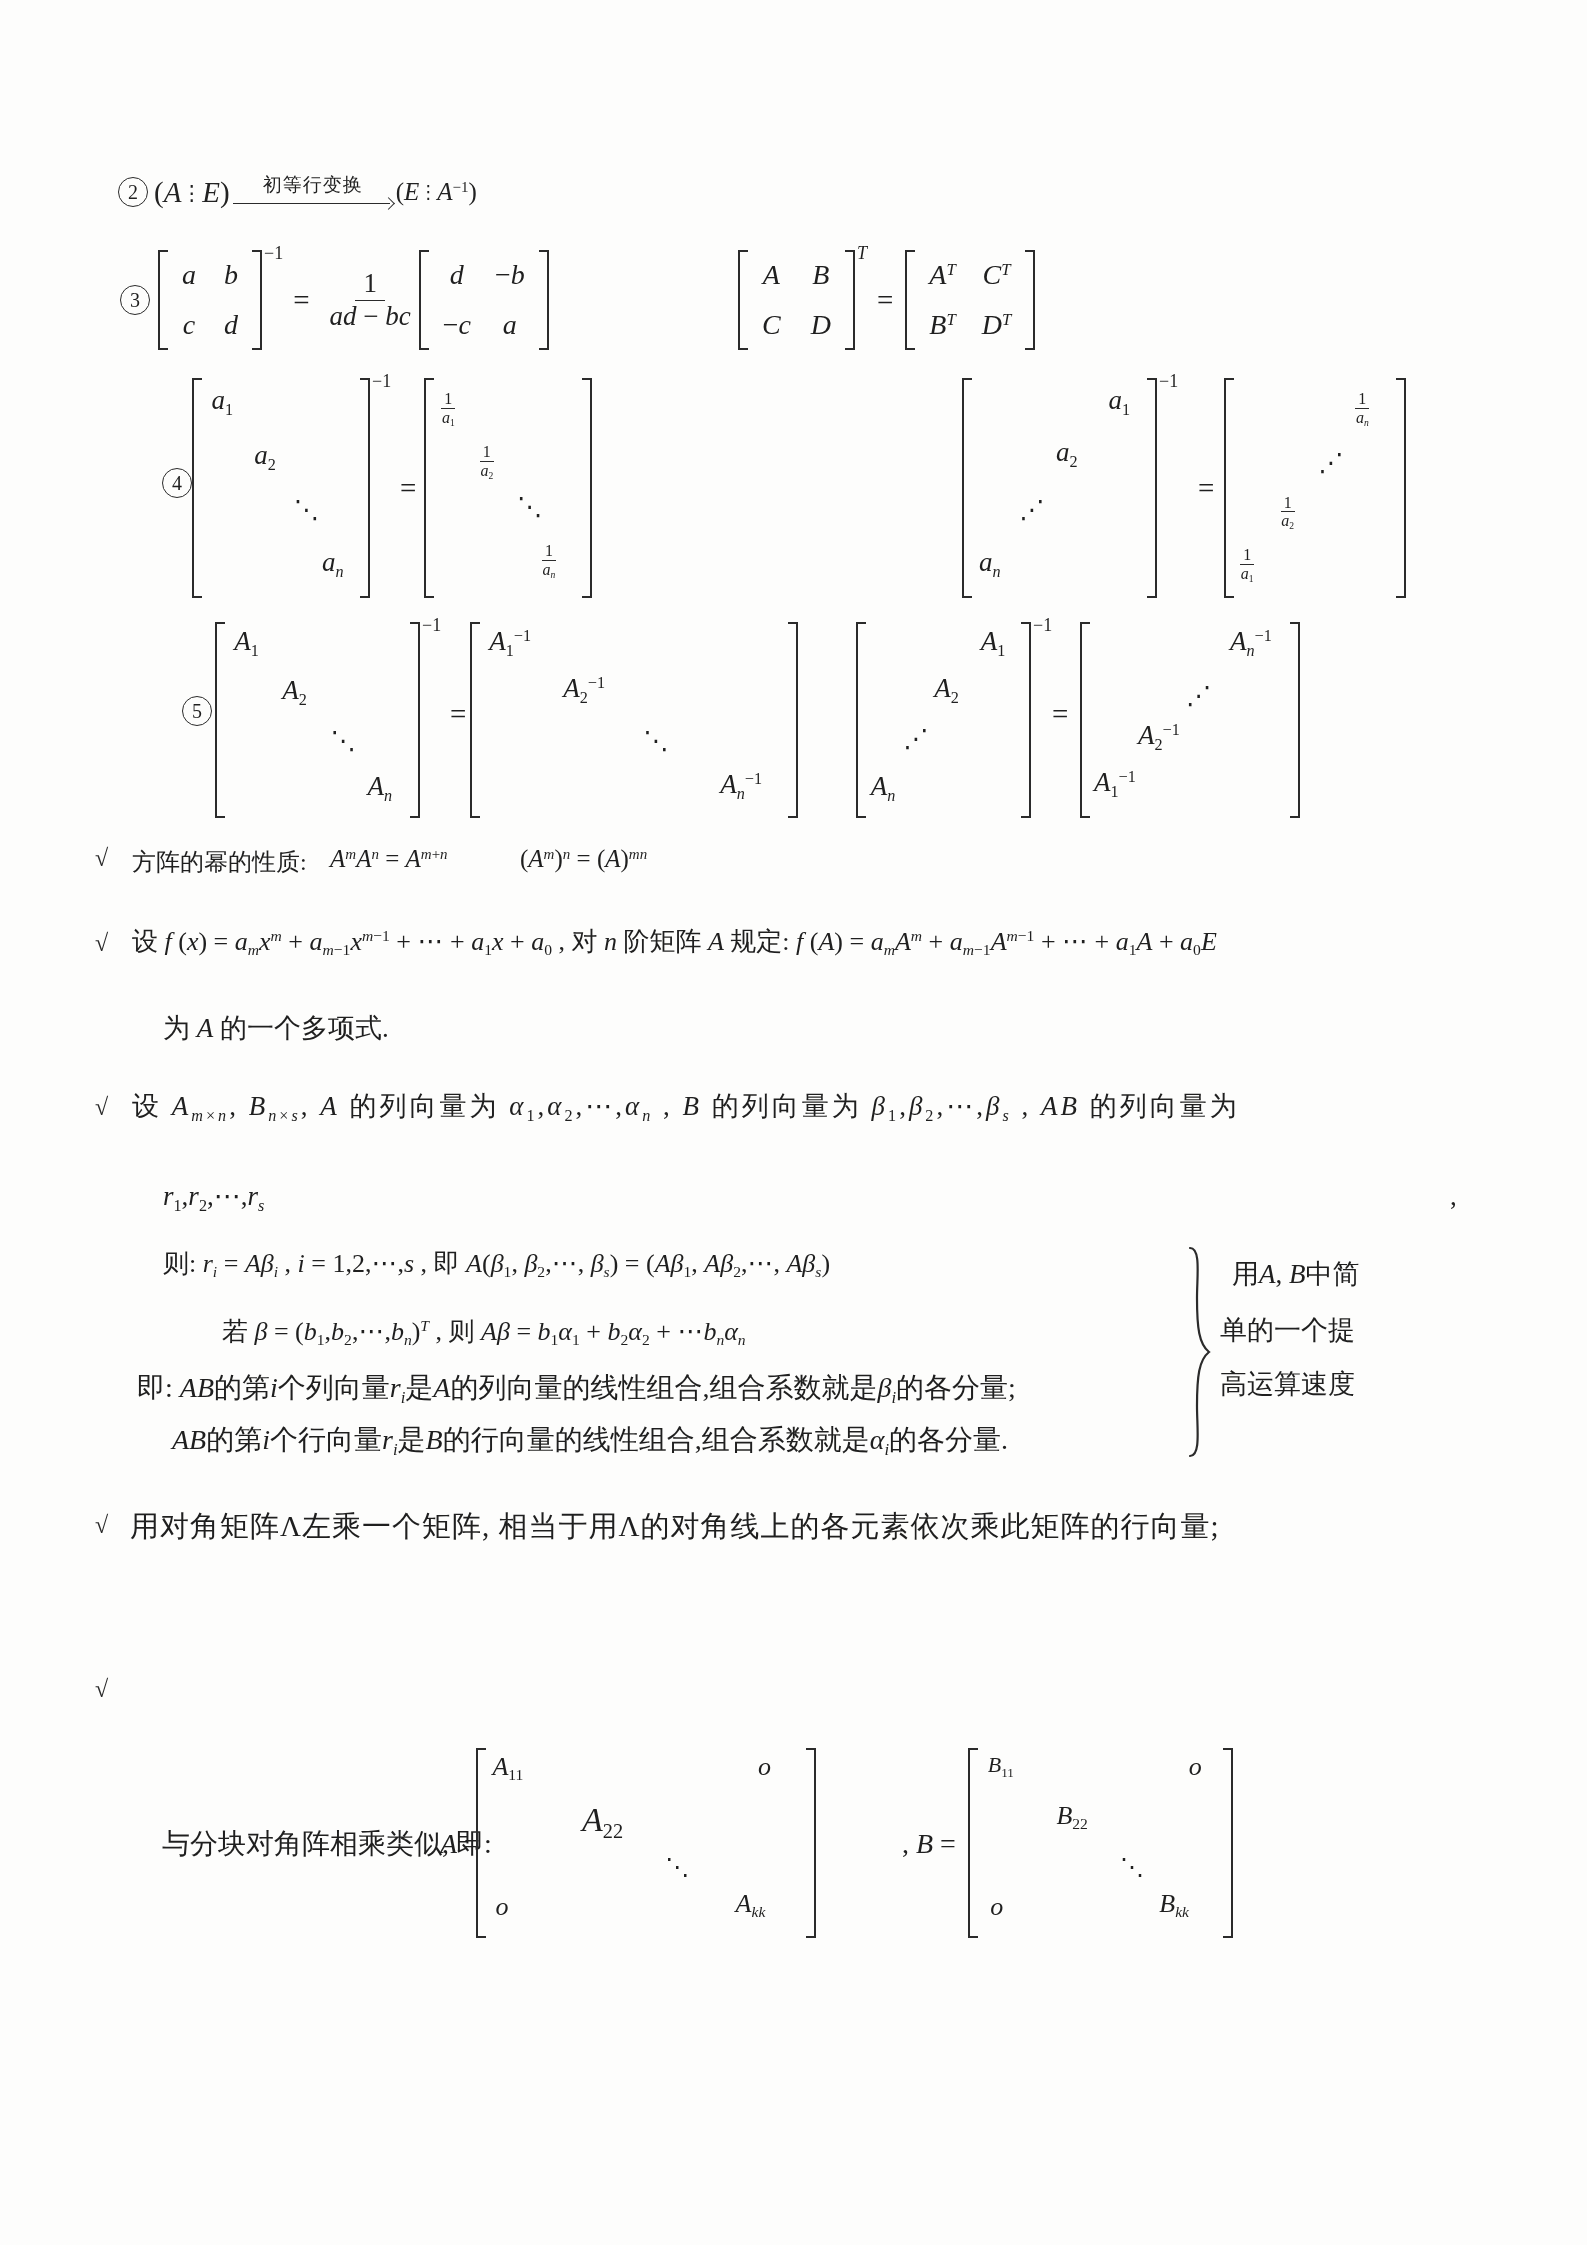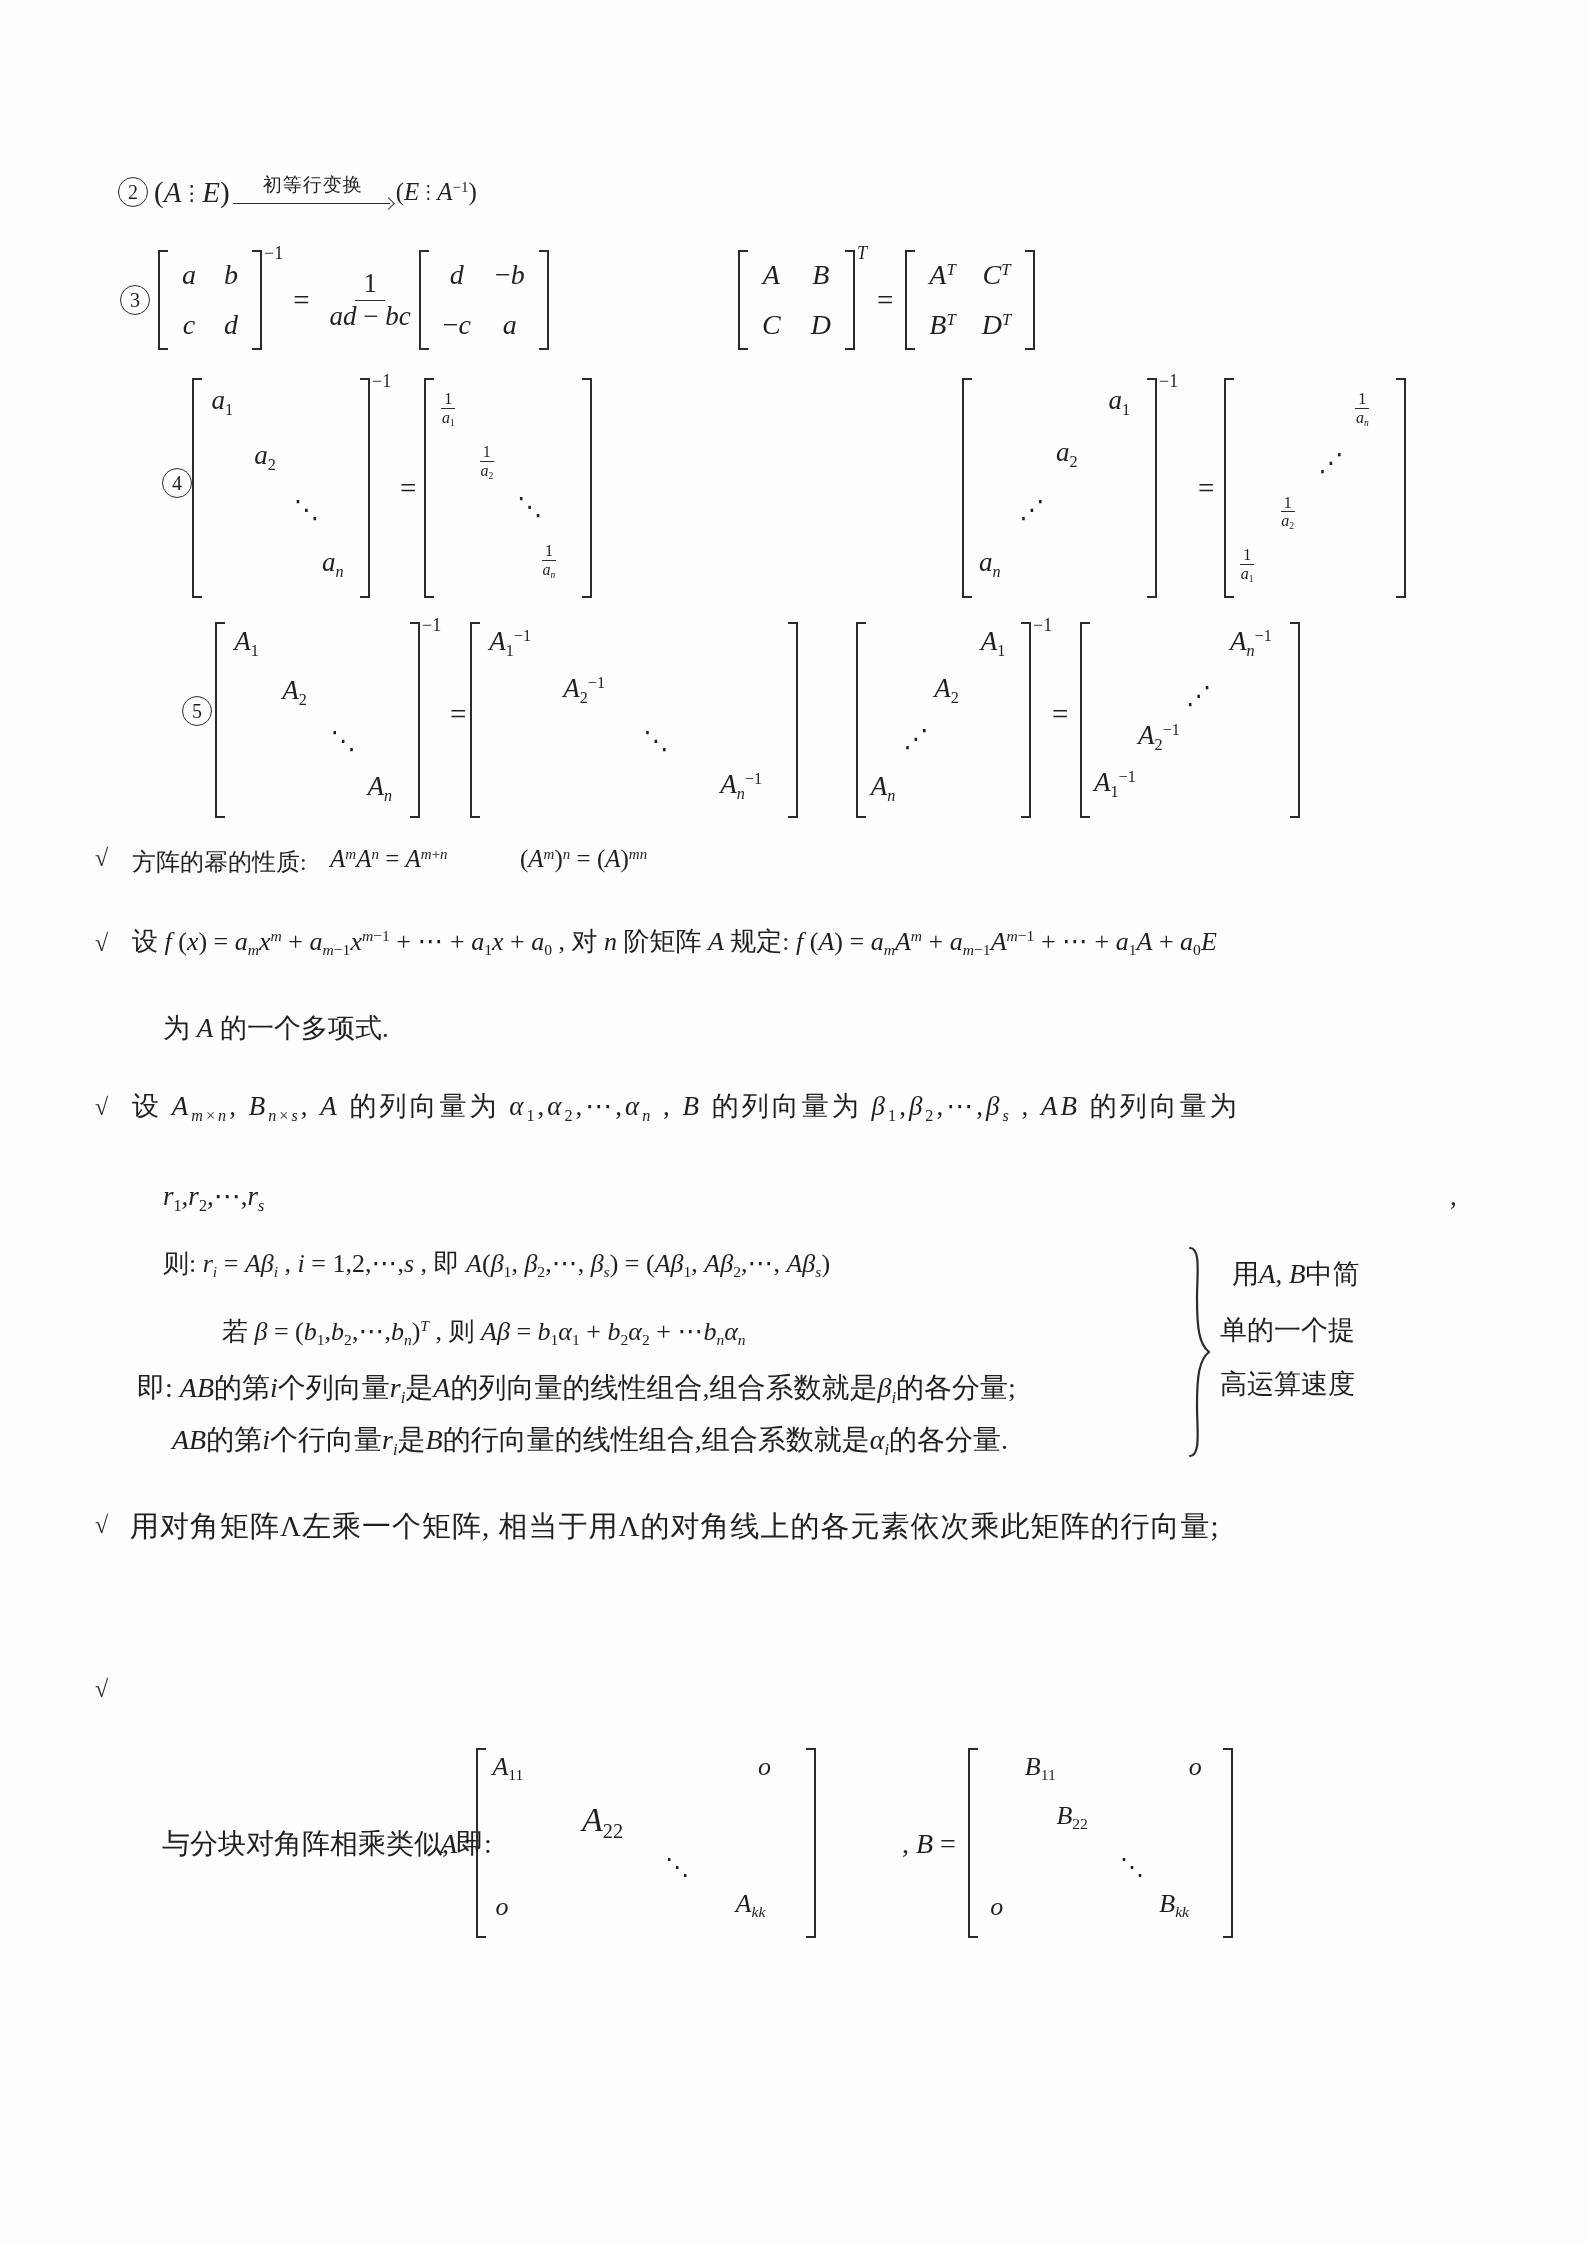--- a/index.html
+++ b/index.html
@@ -301,21 +301,21 @@
       <span class="dcell" style="left:3%;top:76%;font-size:26px;"><i>o</i></span>
     </span>
     <span class="br brr"></span>
   </span>
 
   <span class="tline" style="left:902px;top:1826px;font-size:28px;">, <i>B</i> =</span>
 
   <span class="mat" style="left:968px;top:1748px;height:190px;">
     <span class="br bl"></span>
     <span class="mbody" style="width:245px;">
-      <span class="dcell" style="left:4%;top:2%;font-size:26px;margin-left:37px;"><i>B</i><sub>11</sub></span>
+      <span class="dcell" style="left:4%;top:2%;font-size:22px;"><i>B</i><sub>11</sub></span>
       <span class="dcell" style="left:32%;top:28%;font-size:26px;"><i>B</i><sub>22</sub></span>
       <span class="dcell dots" style="left:58%;top:55%;font-size:24px;">⋱</span>
       <span class="dcell" style="left:74%;top:74%;font-size:26px;"><i>B</i><sub><i>kk</i></sub></span>
       <span class="dcell" style="left:86%;top:2%;font-size:26px;"><i>o</i></span>
       <span class="dcell" style="left:5%;top:76%;font-size:26px;"><i>o</i></span>
     </span>
     <span class="br brr"></span>
   </span>
 
 </div>

